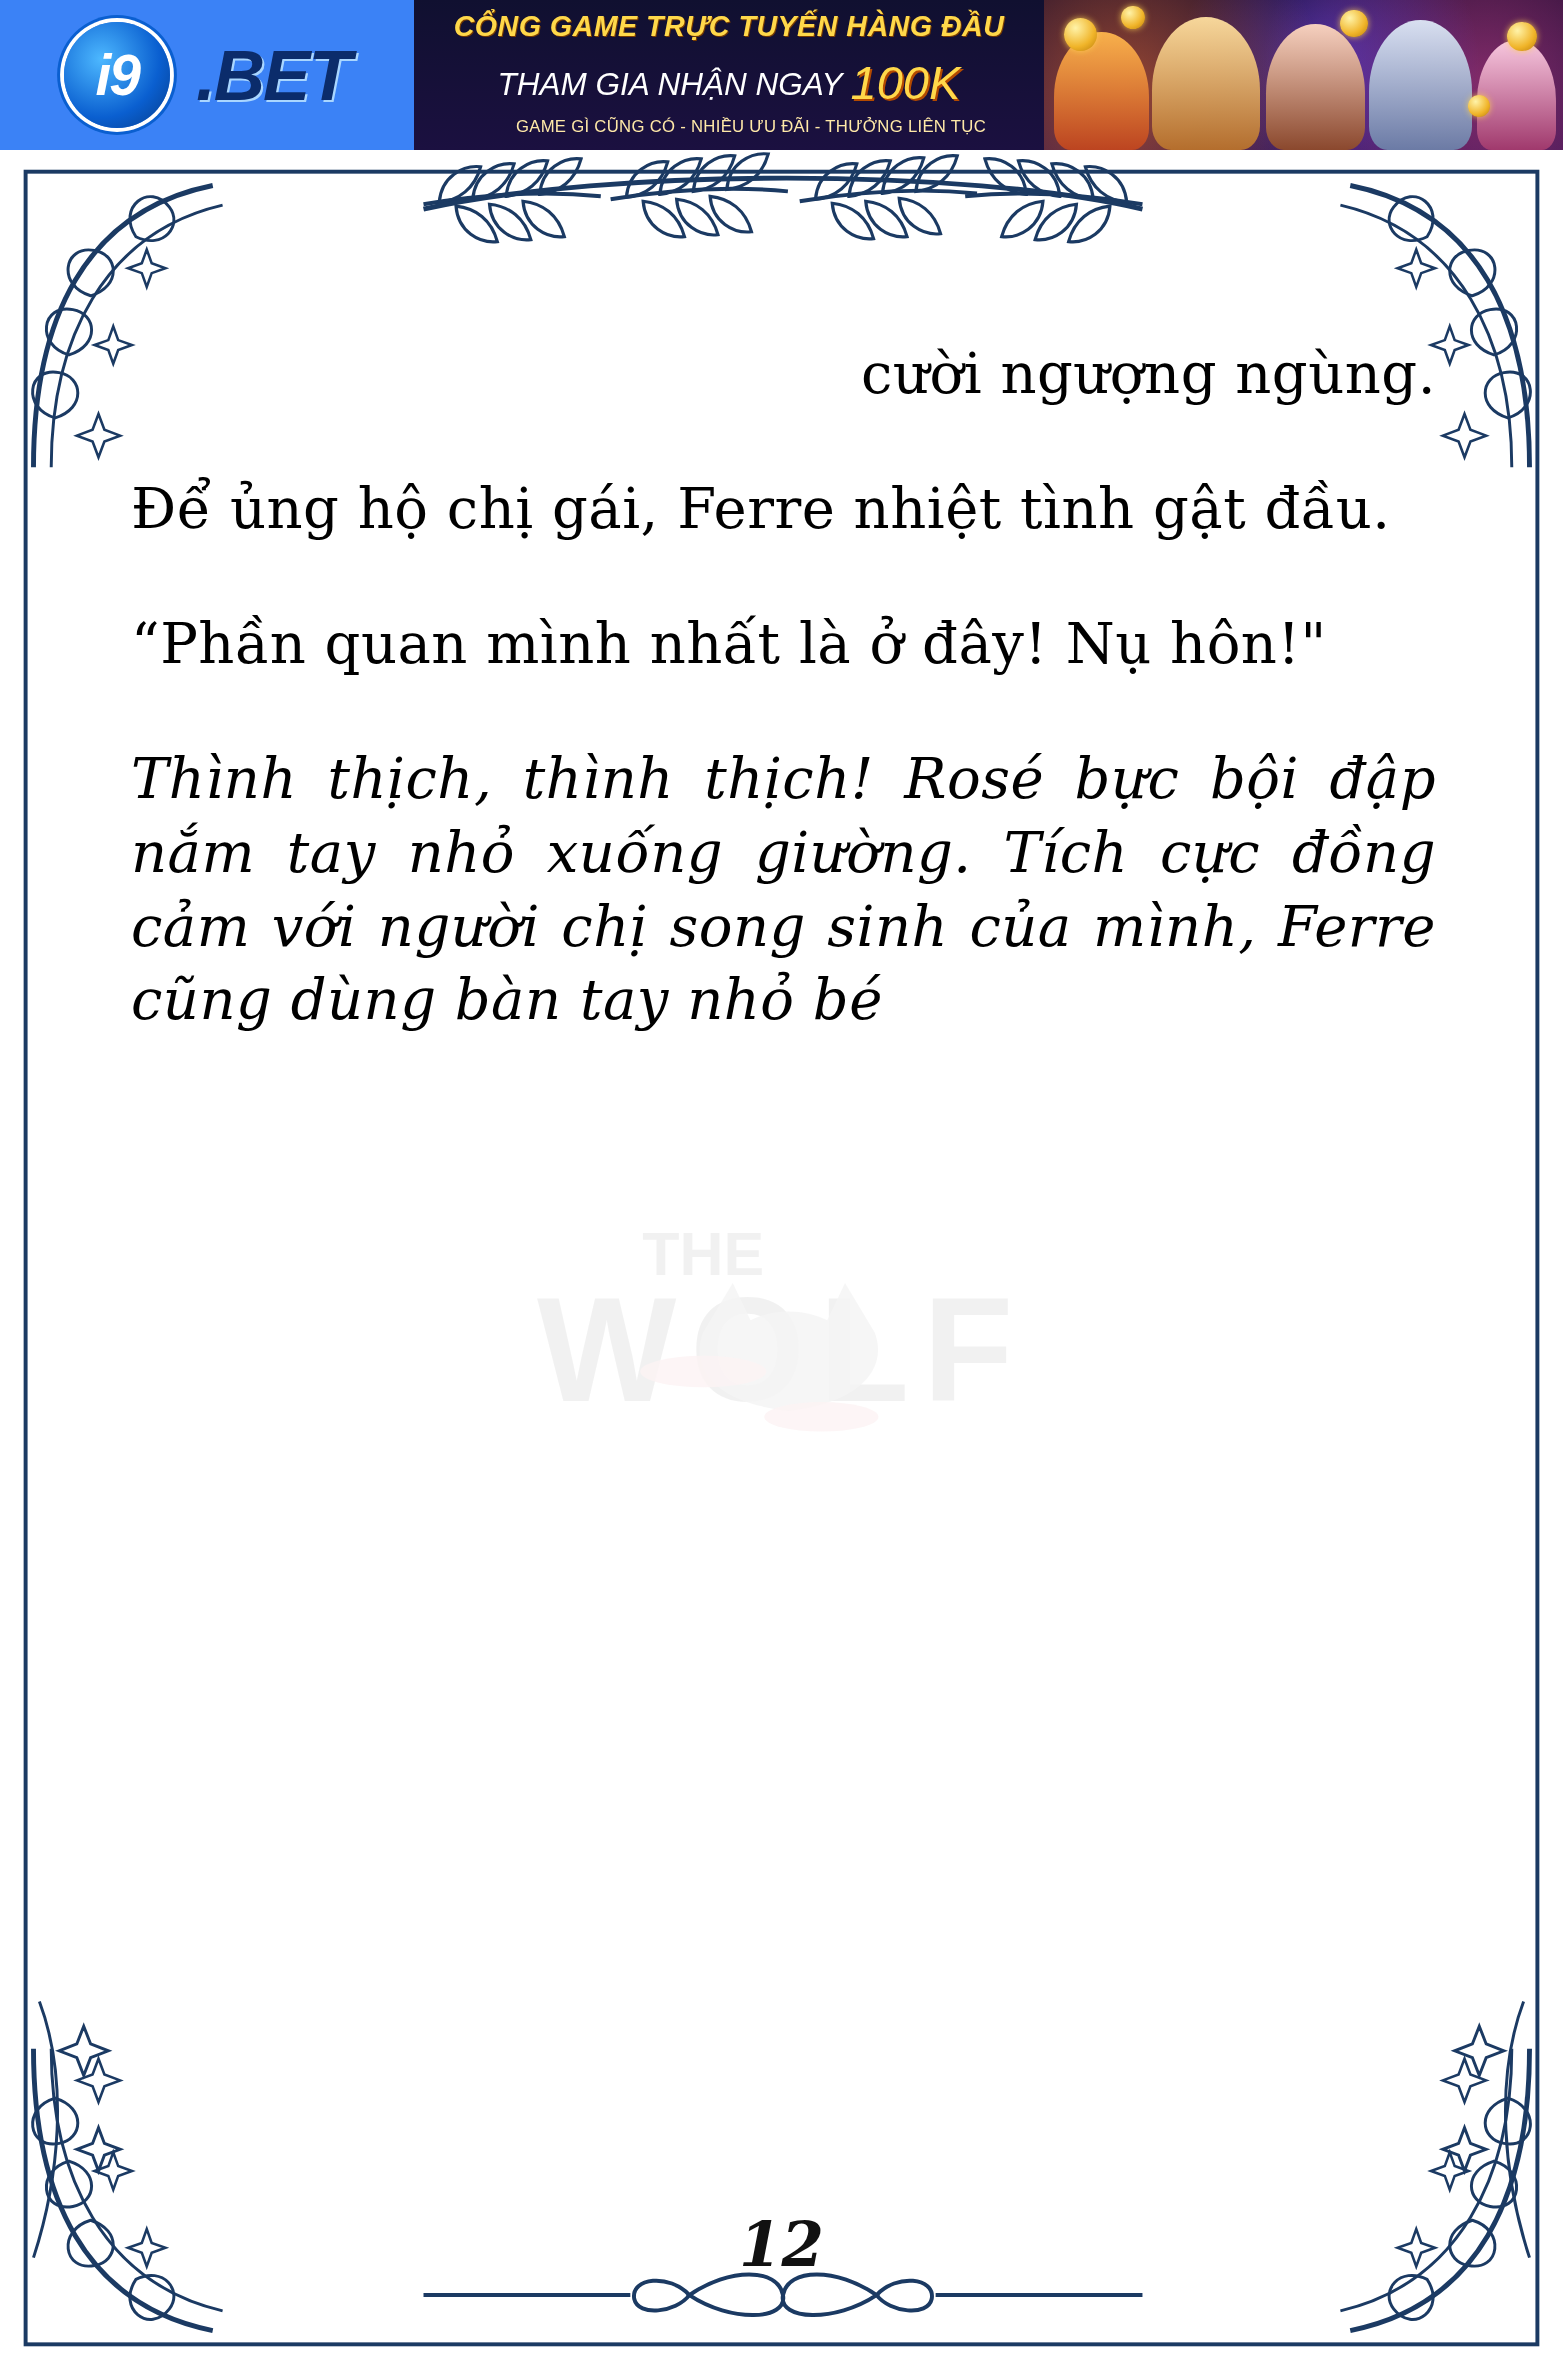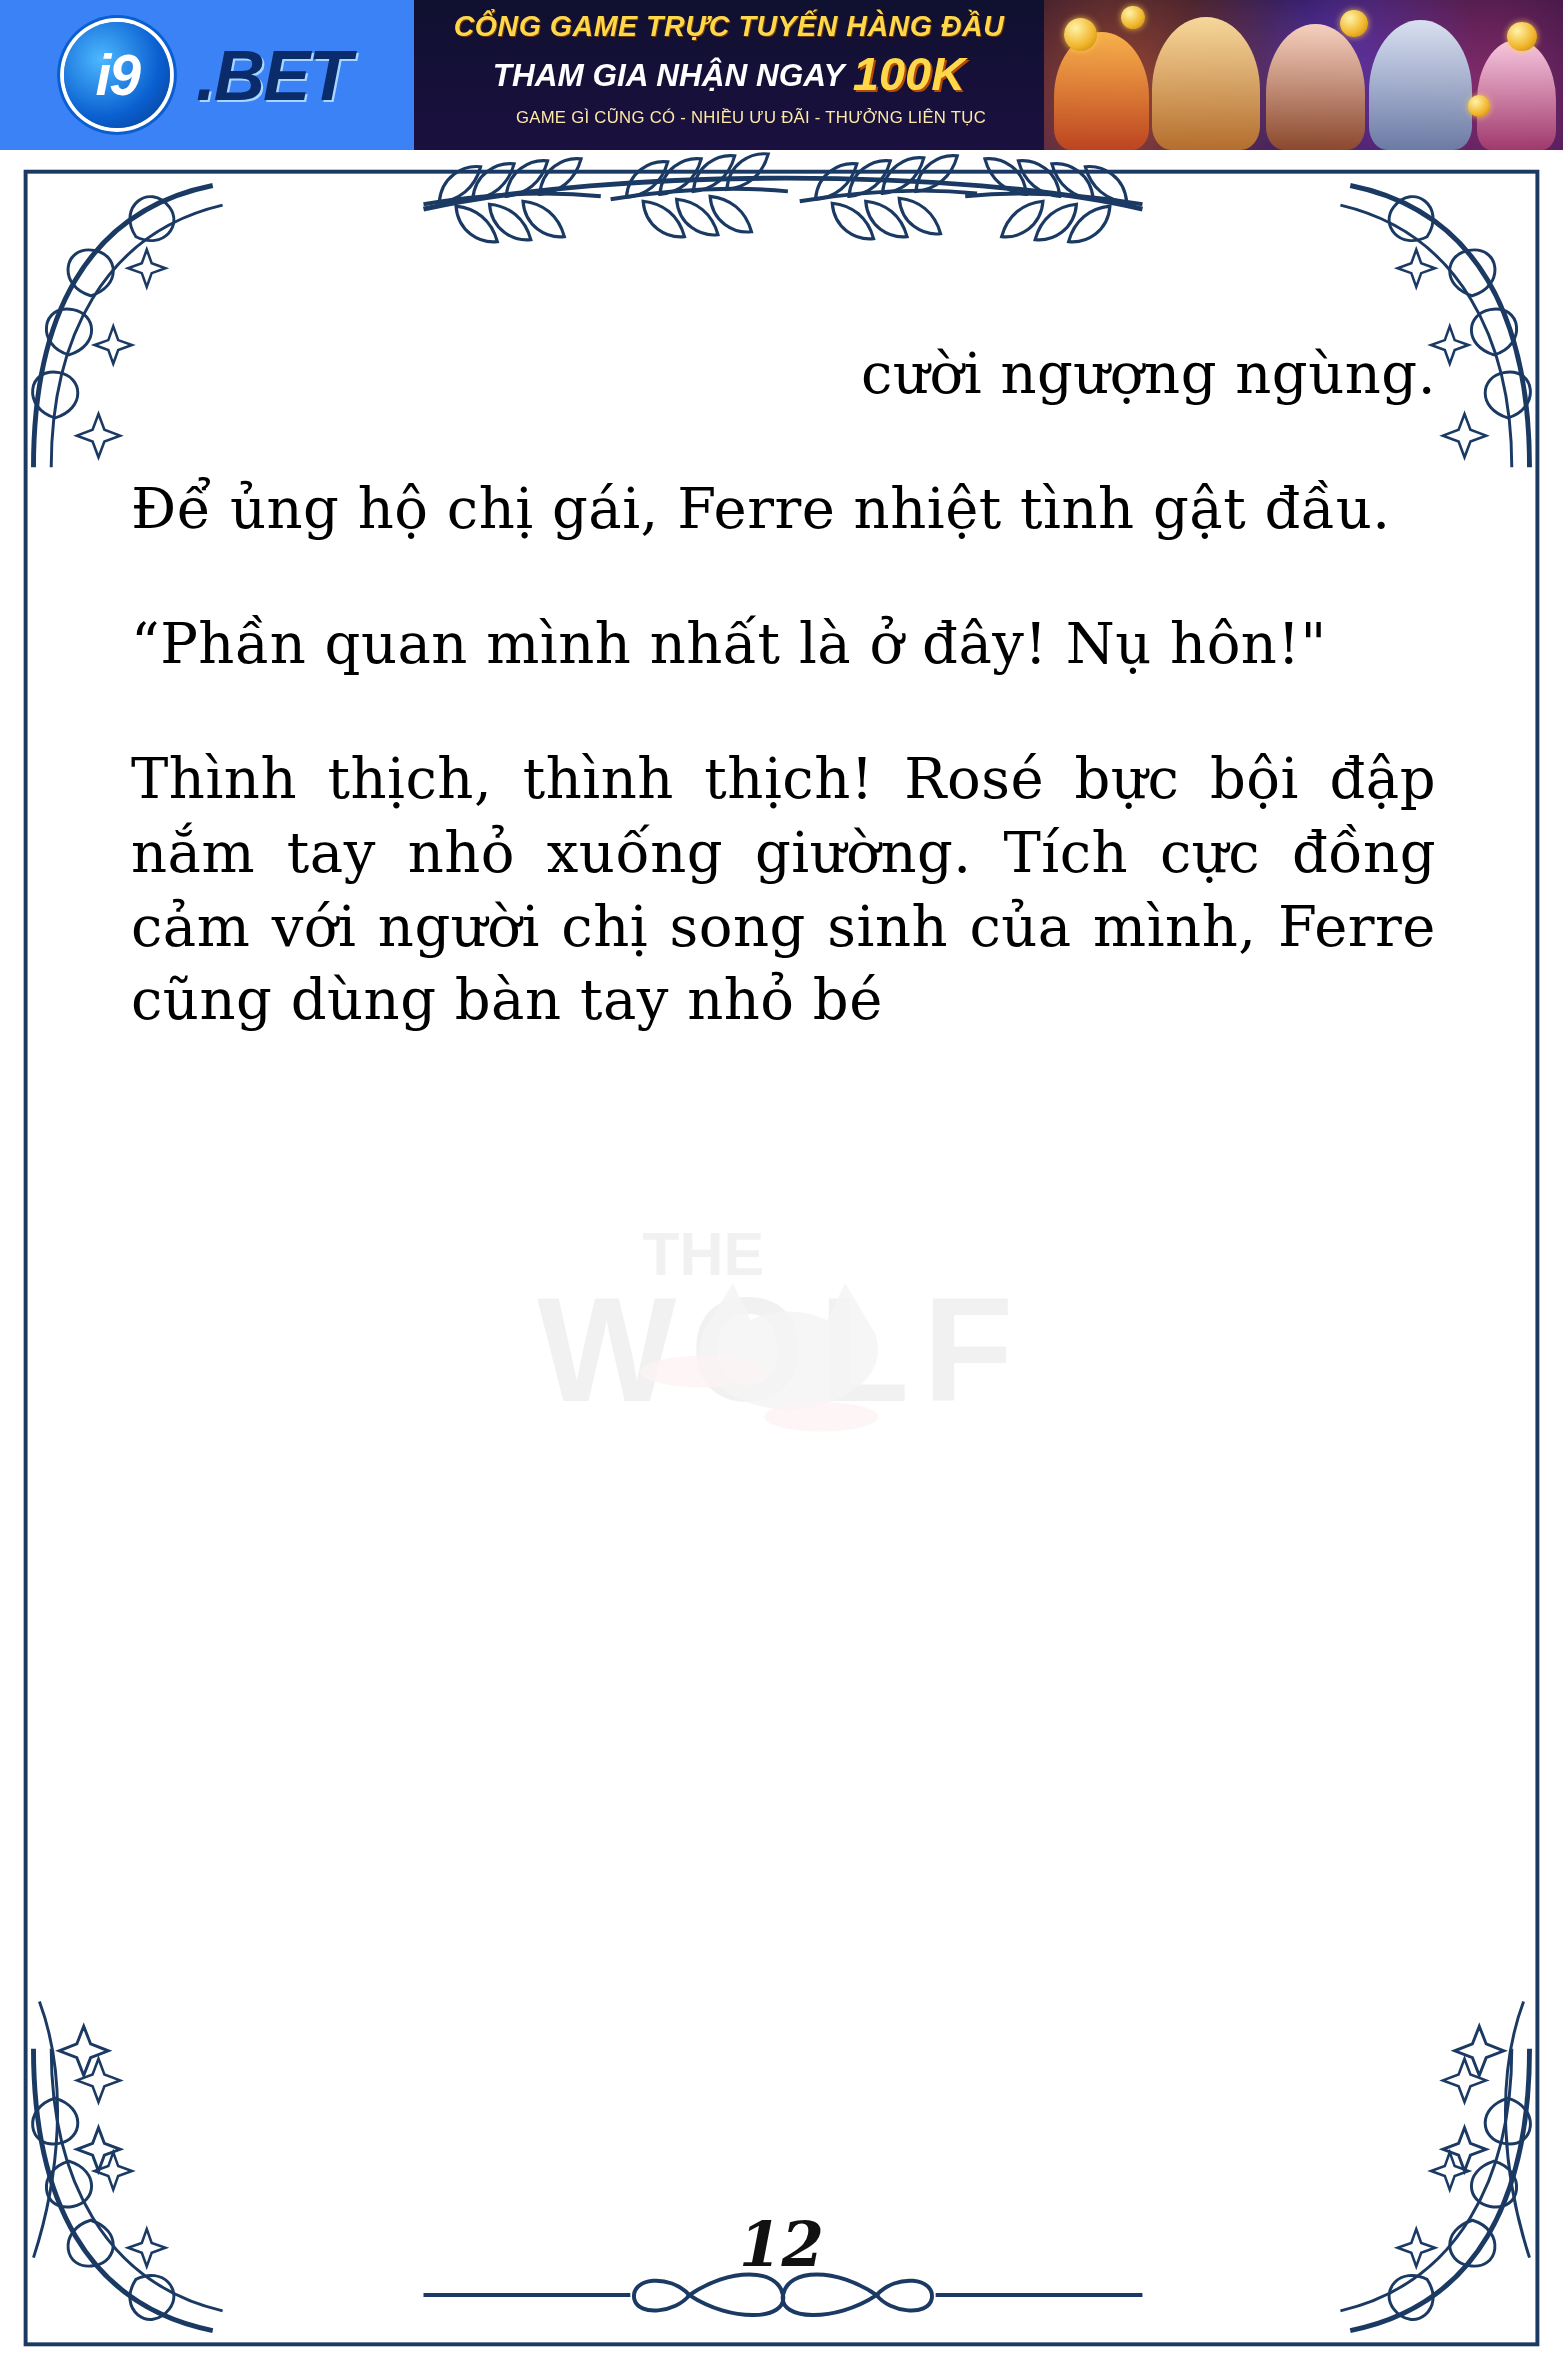--- a/index.html
+++ b/index.html
@@ -71,25 +71,25 @@
   }
   .ad-line1 {
     font-weight: bold;
     font-style: italic;
     font-size: 28.6px;
     color: #ffd84a;
     letter-spacing: 0.5px;
     text-shadow: 1px 1px 0 #7a3d00;
   }
   .ad-line2 {
-    font-weight: bold;
+    font-weight: normal;
     font-style: italic;
     font-size: 31.5px;
     color: #ffffff;
-    margin-top: 3px;
+    margin-top: 12px;
     text-align: center;
   }
   .ad-line2 .big {
     color: #ffd84a;
     font-size: 47px;
     vertical-align: -3.9px;
     text-shadow: 2px 2px 0 #b34a00;
   }
   .ad-line3 {
     margin-top: 6.9px;
@@ -165,21 +165,21 @@
   .para {
     font-family: "DejaVu Serif", "Liberation Serif", serif;
     font-size: 56px;
     line-height: 1.32;
     color: #000000;
     text-align: justify;
     text-justify: inter-word;
     margin: 0 0 61px 0;
     letter-spacing: 0.5px;
   }
-  .para.last { text-align: justify; }
+  .para.last { text-align: justify; font-style: italic; }
   .para.nojust { text-align: right; }
 
   .page-number {
     position: absolute;
     left: 0;
     right: 0;
     top: 2059px;
     text-align: center;
     font-family: "DejaVu Serif", "Liberation Serif", serif;
     font-weight: bold;

